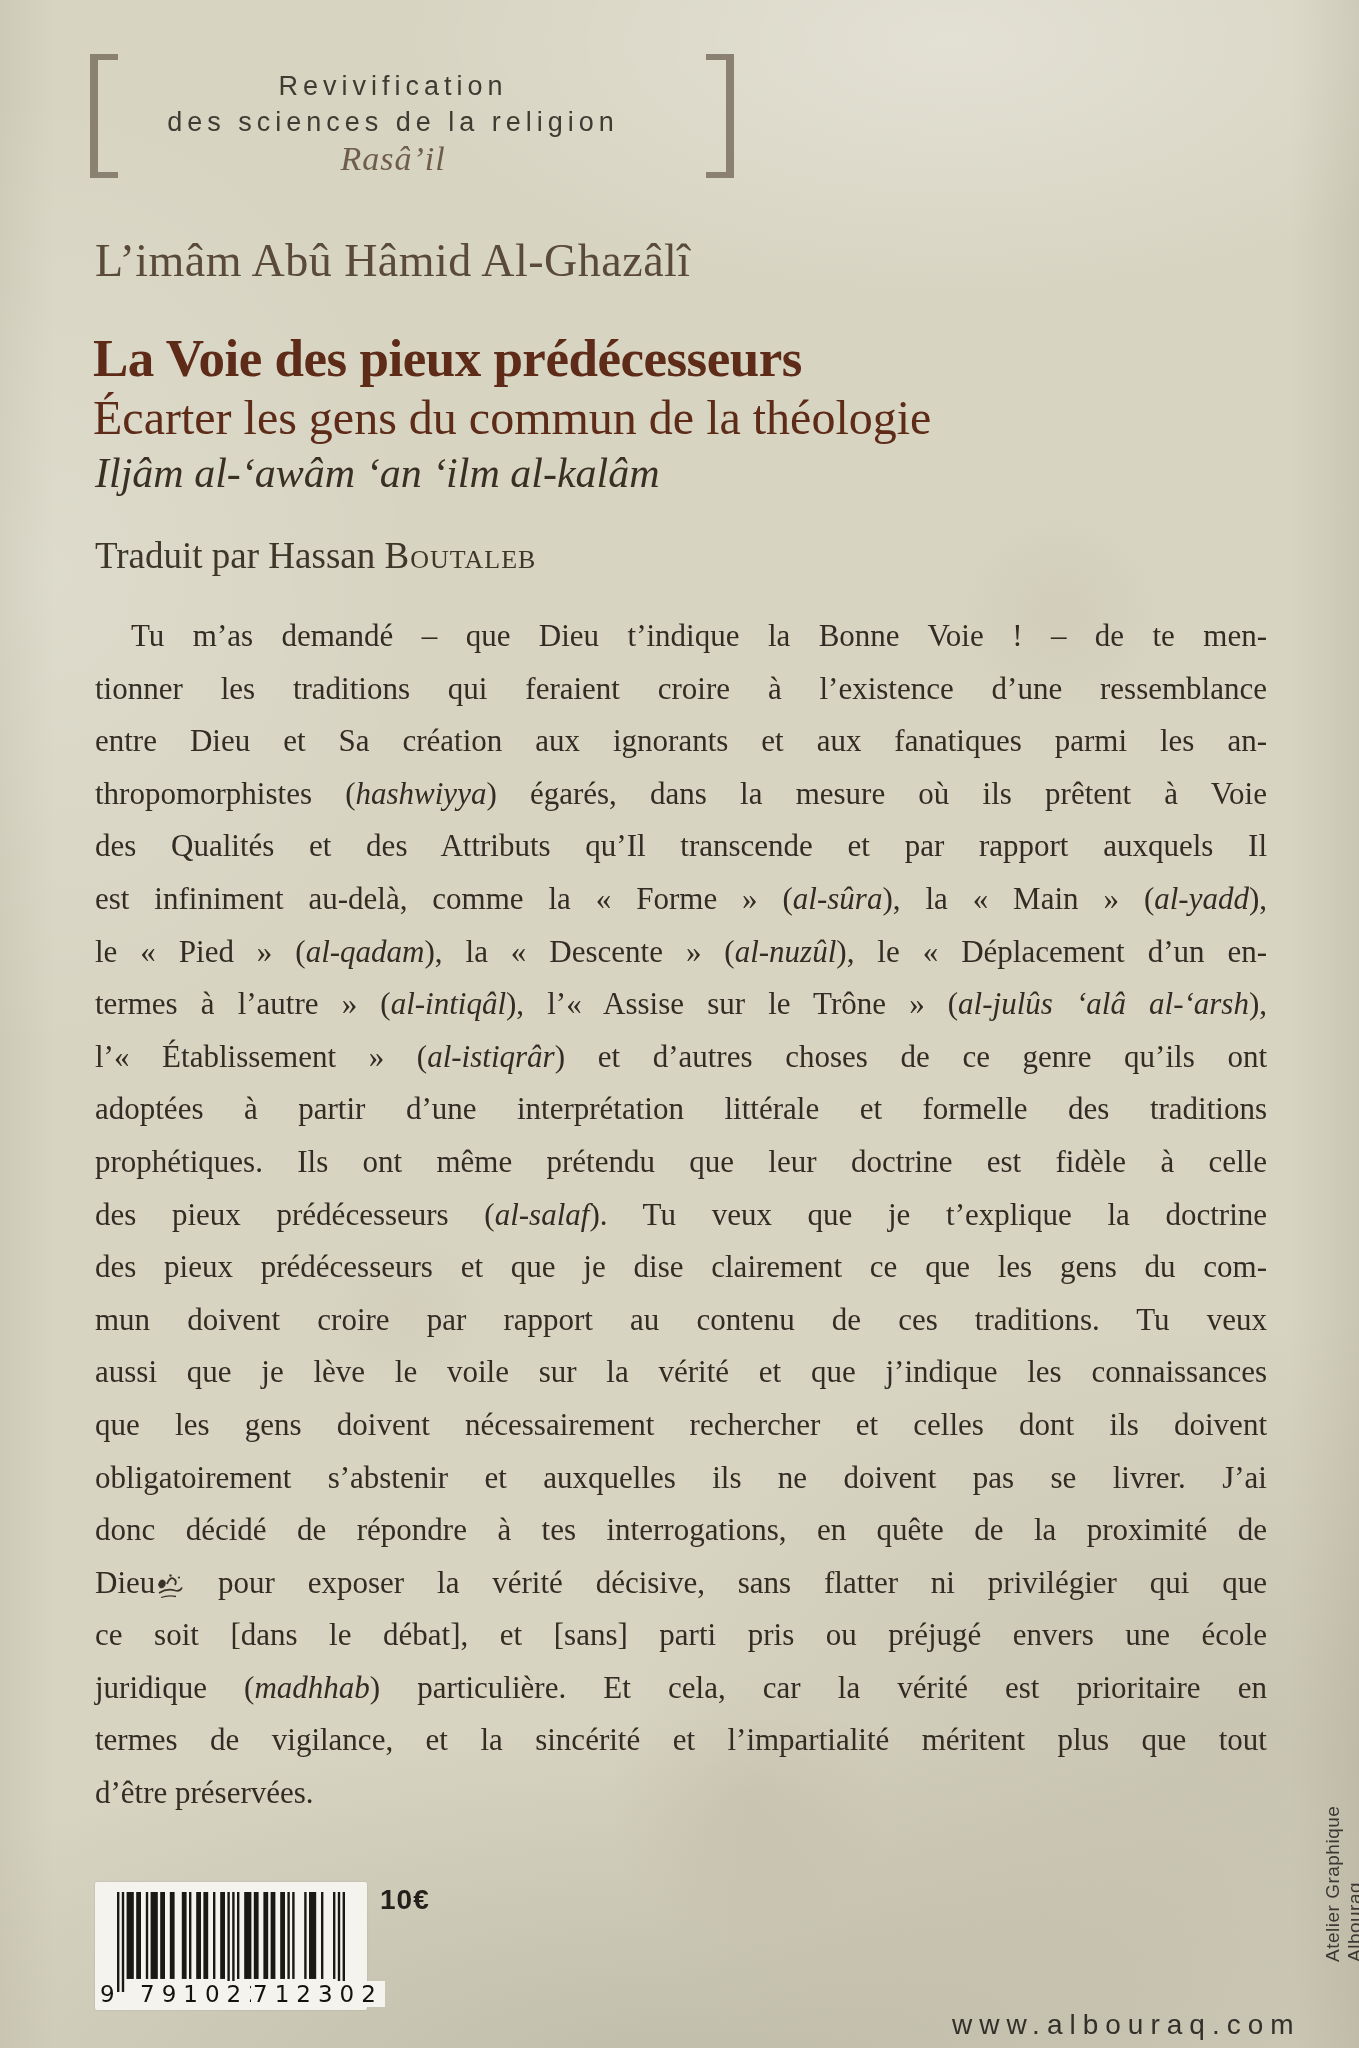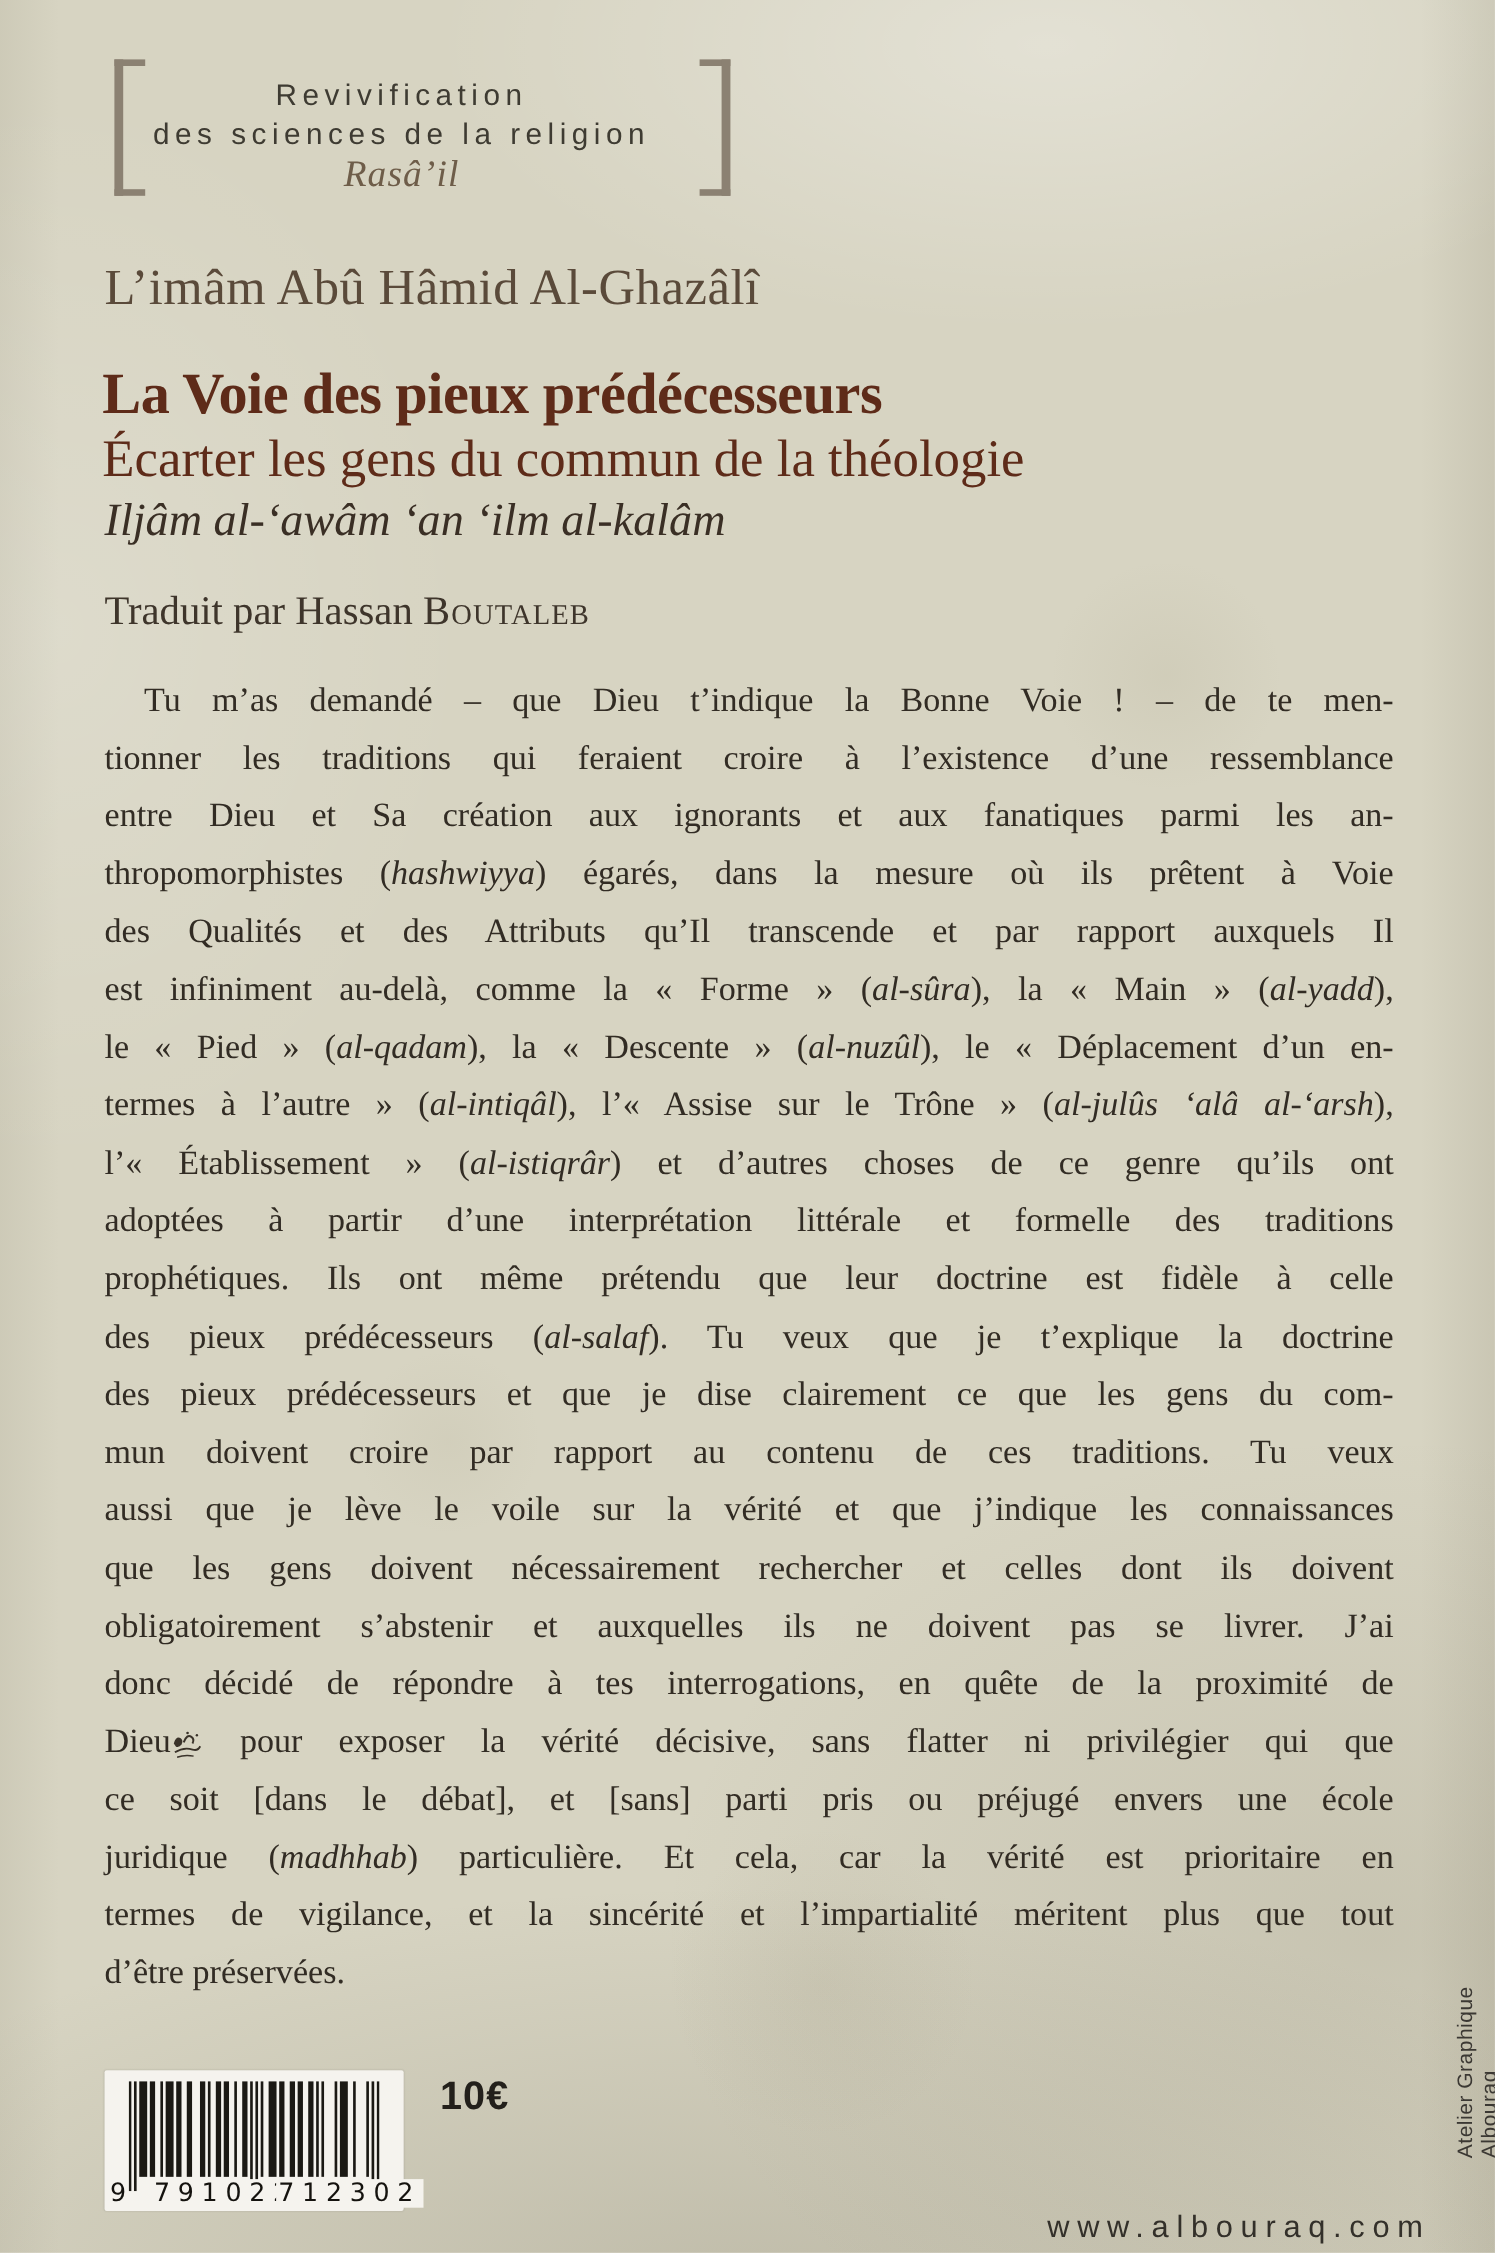--- a/index.html
+++ b/index.html
@@ -13,21 +13,21 @@
       radial-gradient(ellipse 620px 820px at 4% 28%, rgba(255,255,255,.16), transparent 60%),
       radial-gradient(circle 150px at 78% 30%, rgba(150,142,112,.10), transparent 70%),
       radial-gradient(circle 120px at 30% 64%, rgba(150,142,112,.08), transparent 70%),
       radial-gradient(circle 200px at 55% 88%, rgba(140,132,105,.10), transparent 70%),
       radial-gradient(ellipse 1000px 700px at 92% 86%, rgba(118,112,90,.16), transparent 65%),
       radial-gradient(ellipse 1300px 520px at 50% 102%, rgba(108,102,82,.22), transparent 72%),
       linear-gradient(to right, rgba(120,114,92,.10), transparent 4%, transparent 95%, rgba(120,114,92,.14)),
       #d7d4c2;
   }
   
-  .collection{position:absolute;left:104px;top:54px;width:560px;height:124px;}
+  .collection{position:absolute;left:90px;top:54px;width:644px;height:124px;}
   .bracket{position:absolute;top:0;width:20px;height:112px;}
   .bracket.left{left:0;border-left:8px solid #8b8172;border-top:6px solid #8b8172;border-bottom:6px solid #8b8172;}
   .bracket.right{right:0;border-right:8px solid #8b8172;border-top:6px solid #8b8172;border-bottom:6px solid #8b8172;}
   .collection-lines{position:absolute;left:28px;right:66px;top:14px;text-align:center;}
   .series-line{font-family:"Liberation Sans", sans-serif;font-size:27px;line-height:36px;letter-spacing:5px;color:#3e3b32;}
   .rasail{font-family:"Liberation Serif", serif;font-style:italic;font-size:34px;line-height:38px;letter-spacing:1px;color:#6e5d49;}
   
   .author{position:absolute;left:95px;top:234px;font-size:46px;color:#5a4a3a;letter-spacing:.5px;}
   .title{position:absolute;left:93px;top:328px;margin:0;font-size:53px;font-weight:bold;color:#5e2b19;letter-spacing:-.5px;}
   .subtitle{position:absolute;left:93px;top:390px;margin:0;font-size:48px;font-weight:normal;color:#5e2b19;}
@@ -45,21 +45,21 @@
   .bline.last{text-align-last:left;-moz-text-align-last:left;}
   .bline .it{font-style:italic;}
   .bline .honor svg{vertical-align:-7px;}
   
   .barcode{position:absolute;left:95px;top:1882px;width:272px;height:128px;background:#f5f3ee;border-radius:2px;box-shadow:0 0 2px rgba(0,0,0,.15);}
   .barcode svg{position:absolute;left:22px;top:10px;width:228px;height:100px;fill:#1b1914;}
   .bc-digits{position:absolute;left:0;bottom:3px;width:100%;height:26px;font-family:"DejaVu Sans", sans-serif;font-size:23px;color:#14120e;}
   .bc-lead{position:absolute;left:5px;bottom:0;}
   .bc-g1{position:absolute;left:43px;bottom:0;letter-spacing:7px;background:#f5f3ee;padding:0 2px;}
   .bc-g2{position:absolute;left:156px;bottom:0;letter-spacing:7px;background:#f5f3ee;padding:0 2px;}
-  .price{position:absolute;left:400px;top:1884px;font-family:"Liberation Sans", sans-serif;font-weight:bold;font-size:36px;color:#23201b;letter-spacing:1px;}
+  .price{position:absolute;left:380px;top:1884px;font-family:"Liberation Sans", sans-serif;font-weight:bold;font-size:28px;color:#23201b;letter-spacing:1px;}
   .website{position:absolute;left:952px;top:1970px;font-family:"Liberation Sans", sans-serif;font-size:28px;letter-spacing:7px;color:#33302a;margin-top:39px;}
   .credit{
     position:absolute;left:1322px;top:1962px;width:240px;
     transform:rotate(-90deg);transform-origin:left top;
     font-family:"Liberation Sans", sans-serif;font-size:19px;letter-spacing:.5px;color:#3b3833;
   }
 </style>
 </head>
 <body>
 

